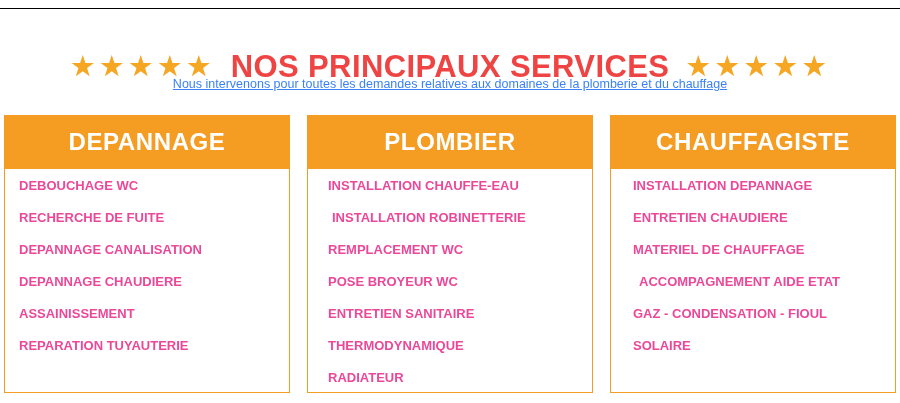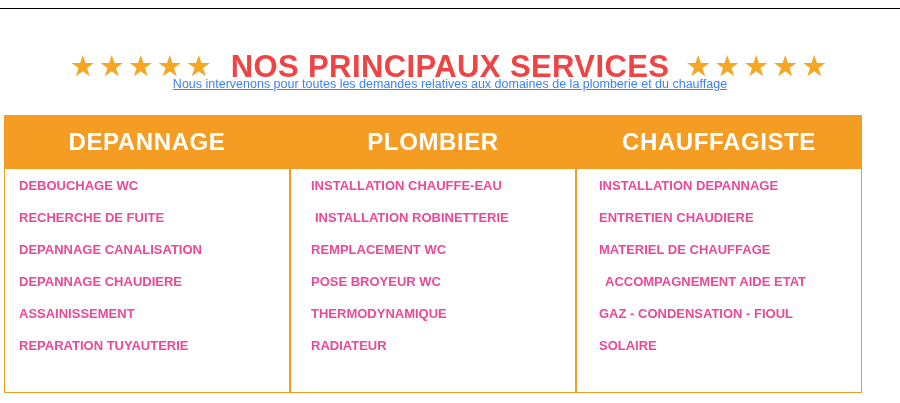--- a/index.html
+++ b/index.html
@@ -61,20 +61,21 @@
     font-size: 12.5px;
     color: #3b82f6;
     text-decoration: underline;
   }
   .columns {
     position: absolute;
     top: 115px;
     left: 0;
     width: 900px;
     display: flex;
+    justify-content: space-between;
     padding: 0 4px;
     box-sizing: border-box;
   }
   .card {
     width: 286px;
     box-sizing: border-box;
   }
   .card-header {
     background: #f59c23;
     border: 1px solid #f59c23;
@@ -147,20 +148,21 @@
 
     <div class="card card2">
       <div class="card-header">
         <span class="card-header-text">PLOMBIER</span>
       </div>
       <div class="card-body">
         <div class="service-item">INSTALLATION CHAUFFE-EAU</div>
         <div class="service-item indent-1">INSTALLATION ROBINETTERIE</div>
         <div class="service-item">REMPLACEMENT WC</div>
         <div class="service-item">POSE BROYEUR WC</div>
+        <div class="service-item">ENTRETIEN SANITAIRE</div>
         <div class="service-item">THERMODYNAMIQUE</div>
         <div class="service-item">RADIATEUR</div>
       </div>
     </div>
 
     <div class="card card3">
       <div class="card-header">
         <span class="card-header-text">CHAUFFAGISTE</span>
       </div>
       <div class="card-body">

